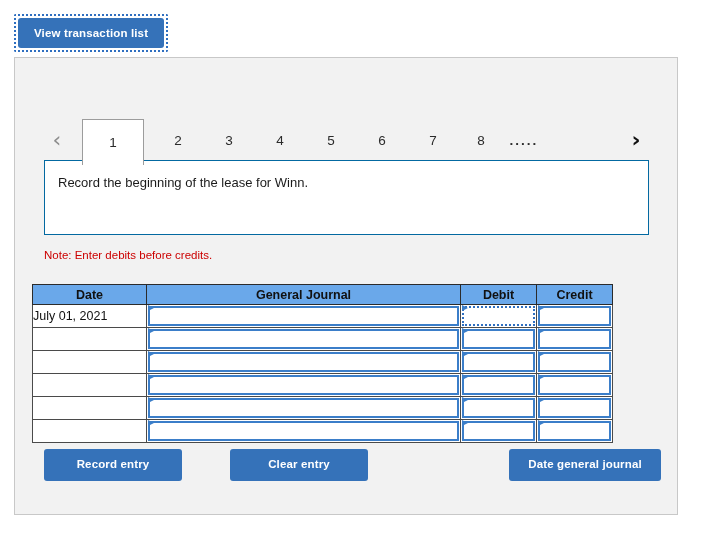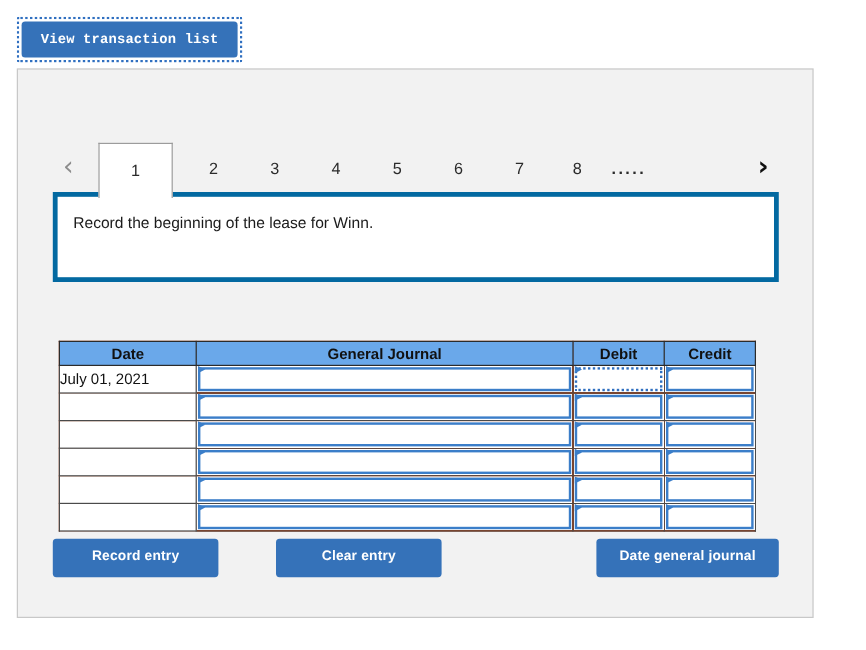--- a/index.html
+++ b/index.html
@@ -38,21 +38,20 @@
     font-size: 11.5px;
     letter-spacing: .15px;
     cursor: pointer;
     line-height: 1;
     text-align: center;
     white-space: nowrap;
   }
   #view-transaction-list-button {
     padding: 10px 16px 8px 16px;
     font-size: 11.5px;
-    font-family: Liberation Mono, monospace;
   }
 
   
   #worksheet-panel {
     position: absolute;
     left: 14px;
     top: 57px;
     width: 664px;
     height: 458px;
     background: #f2f2f2;
@@ -130,21 +129,21 @@
   }
 
   
   #description-box {
     position: absolute;
     left: 29px;
     top: 102px;
     width: 605px;
     height: 75px;
     background: #ffffff;
-    border: 4px solid #0369a1;
+    border: 1px solid #0369a1;
     box-sizing: border-box;
     z-index: 1;
   }
   #description-text {
     position: absolute;
     left: 13px;
     top: 14px;
     font-size: 13px;
     color: #1b1b1b;
   }
@@ -153,26 +152,26 @@
     position: absolute;
     left: 29px;
     top: 191px;
     font-size: 11.5px;
     color: #cc0000;
   }
 
   
   #journal-table {
     position: absolute;
-    left: 34px;
+    left: 17px;
     top: 226px;
     width: 580px;
     border-collapse: collapse;
     table-layout: fixed;
-    background: #c2410c;
+    background: #f97316;
   }
   #journal-table th {
     background: #6aa8ea;
     border: 1px solid #2b2b2b;
     font-size: 12.5px;
     font-weight: bold;
     color: #111111;
     height: 19px;
     padding: 0;
     text-align: center;
@@ -227,20 +226,21 @@
     z-index: 2;
   }
 
   
   #action-bar {
     position: absolute;
     left: 29px;
     top: 391px;
     width: 605px;
     height: 32px;
+    padding-left: 12px;
   }
   #record-entry-button {
     position: absolute;
     left: 0px;
     top: 0px;
     width: 138px;
     height: 32px;
   }
   #clear-entry-button {
     position: absolute;
@@ -282,20 +282,21 @@
         <div class="tab" style="left: 390px; width: 34px;">8</div>
         <div class="tab ellipsis" style="left: 424px; width: 52px;">.....</div>
       </div>
     <div class="nav-chevron" id="tab-next-button">›</div>
   </div>
 
   <div id="description-box">
     <div id="description-text">Record the beginning of the lease for Winn.</div>
   </div>
 
+  <div id="note-text">Note: Enter debits before credits.</div>
 
   <table id="journal-table">
     <colgroup>
       <col class="col-date">
         <col class="col-journal">
         <col class="col-debit">
         <col class="col-credit">
     </colgroup>
     <thead>
       <tr>

